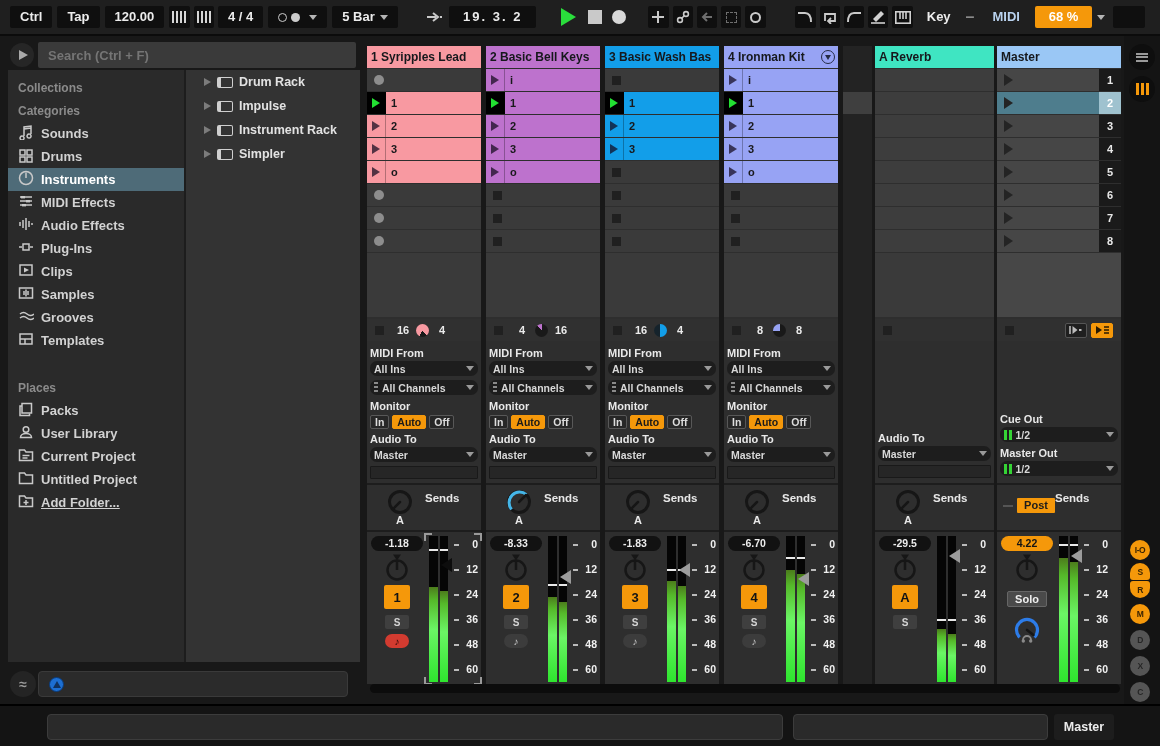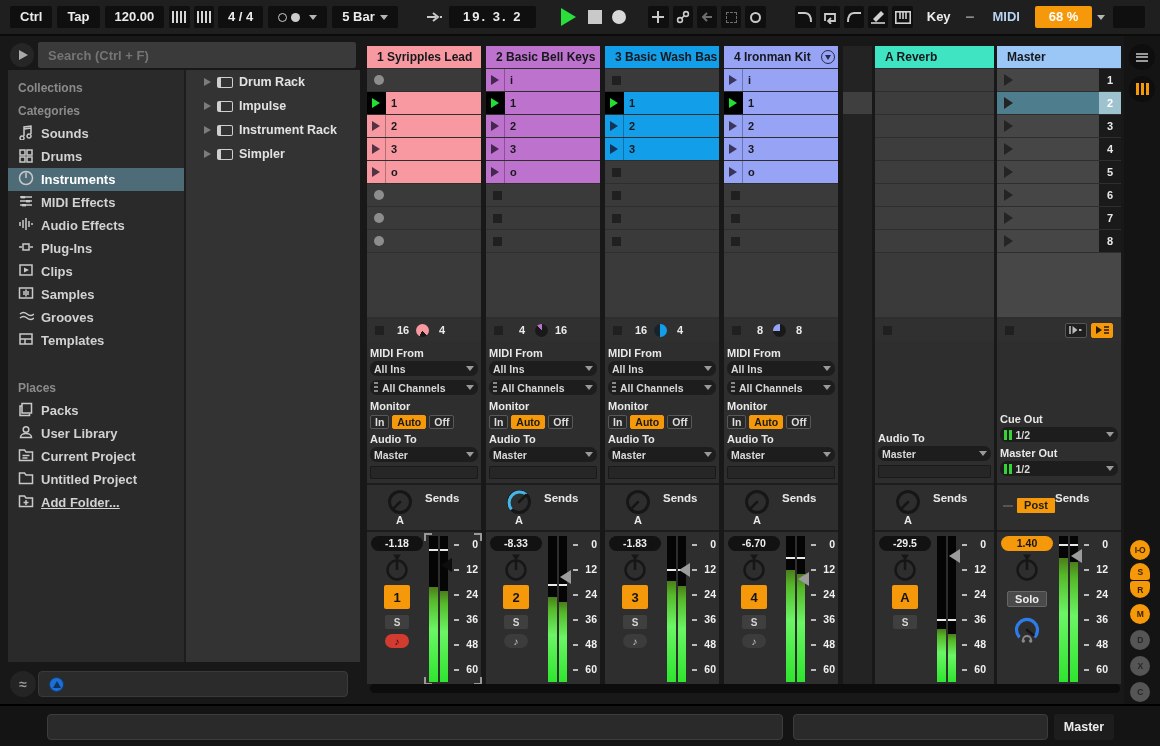--- a/index.html
+++ b/index.html
@@ -61,21 +61,21 @@
   .sstrip { position:absolute; top:8px; height:26px; background:#2a2a2a; border:1px solid #3c3c3c; border-radius:4px; }
   .master-lbl { position:absolute; top:8px; left:1054px; width:60px; height:26px; background:#1d1d1d;
     border-radius:3px; color:#ececec; font-size:12.5px; display:flex; align-items:center; justify-content:center; }
 
   
   .session { position:absolute; left:367px; top:46px; display:flex; }
   .col { width:114px; margin-right:5px; background:#2e2e2e; }
   .col.gapcol { width:29px; background:#232323; margin-right:3px; }
   .col.retcol { width:119px; margin-right:3px; }
   .col.mastercol { width:124px; margin-right:0; }
-  .thdr { height:22px; margin-bottom:1px; display:flex; align-items:center; padding:0 10px;
+  .thdr { height:22px; margin-bottom:1px; display:flex; align-items:center; padding:0 4px;
     font-size:12px; color:#16181c; position:relative; white-space:nowrap; overflow:hidden; }
   .fold { position:absolute; right:3px; width:14px; height:14px; border:1.5px solid #252b45; border-radius:50%;
     display:flex; align-items:center; justify-content:center; }
   .fold i { width:0;height:0;border-top:5px solid #252b45;border-left:3.5px solid transparent;border-right:3.5px solid transparent; }
   .slot { height:22px; margin-bottom:1px; background:#3a3a3a; display:flex; align-items:center; position:relative; }
   .stop-sq { width:9px; height:9px; background:#202020; margin-left:7px; }
   .arm-ci { width:10px; height:10px; border-radius:50%; background:#8d8d8d; margin-left:7px; }
   .clipzone { width:19px; align-self:stretch; display:flex; align-items:center; justify-content:center;
     border-right:1px solid rgba(0,0,0,.28); }
   .ctri { width:0;height:0;border-left:8px solid rgba(20,10,30,.72);border-top:5px solid transparent;border-bottom:5px solid transparent; }
@@ -1113,21 +1113,21 @@
         </div>
   </div>
   <div class="sends">
     <span class="postdash"></span>
     <span class="postbtn">Post</span>
     <span class="slabel">Sends</span>
   </div>
 
   <div class="mixer">
     <div class="mleft">
-      <div class="dbpill orange">1.40</div>
+      <div class="dbpill orange">4.22</div>
       <svg width="30" height="27" viewBox="0 0 30 27" style="margin-top:3px;">
    <polygon points="11,0.5 19,0.5 15,6.5" fill="#161616"></polygon>
    <circle cx="15" cy="16" r="9.5" fill="none" stroke="#161616" stroke-width="2.5"></circle>
    <line x1="15" y1="16" x2="15" y2="7" stroke="#161616" stroke-width="2.5"></line>
           </svg>
       <div class="sbtn wide" style="margin-top:10px;">Solo</div>
           <svg width="34" height="34" viewBox="0 0 34 34" style="margin-top:6px;">
    <path d="M9.6,24.4 A10.5,10.5 0 1 1 24.4,24.4" fill="none" stroke="#2d7ce8" stroke-width="3.2"></path>
    <line x1="17" y1="17" x2="23.5" y2="22" stroke="#161616" stroke-width="2.6" stroke-linecap="round"></line>
    <path d="M13,27 a4,4 0 0 1 8,0" fill="none" stroke="#8a8a8a" stroke-width="1.8"></path>

